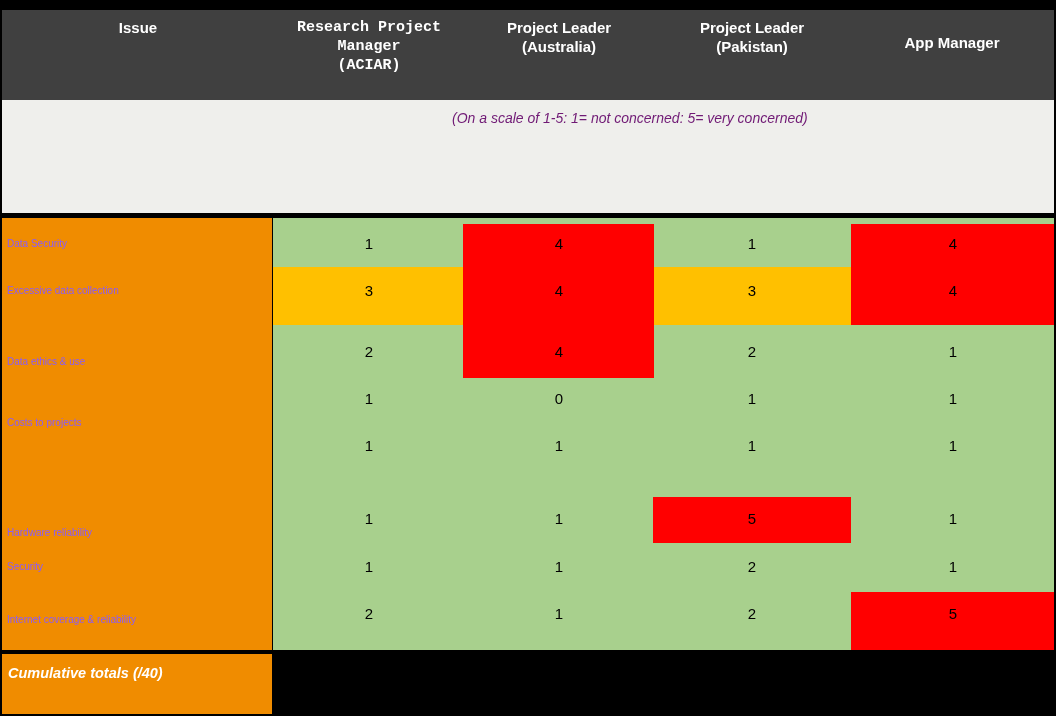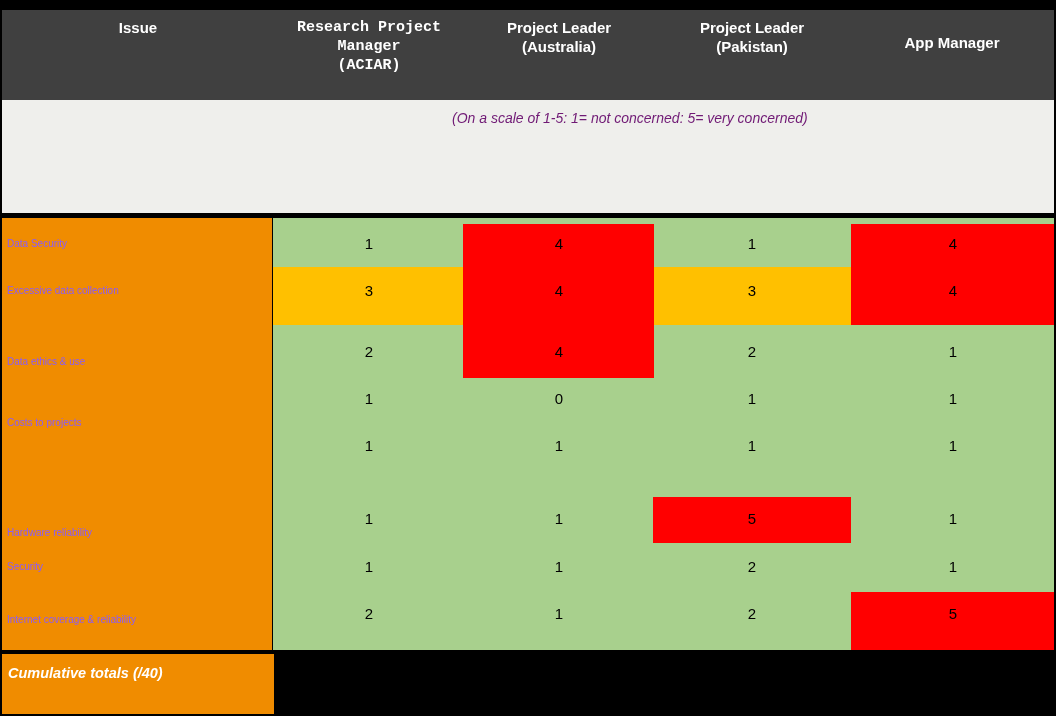--- a/index.html
+++ b/index.html
@@ -27,21 +27,21 @@
   .rowlabel{position:absolute;left:5px;color:#8b5cf6;font-size:10px;line-height:19px;}
 
   
   .cell-amber{position:absolute;background:#FFC000;}
   .cell-red{position:absolute;background:#FF0000;}
 
   .val{position:absolute;color:#000;font-size:15px;text-align:center;width:60px;}
 
   
   .totals{position:absolute;left:2px;top:654px;width:1052px;height:60px;background:#000;}
-  .totals-label{position:absolute;left:0;top:0;width:270px;height:60px;background:#F08C00;padding-left:20px;}
+  .totals-label{position:absolute;left:0;top:0;width:270px;height:60px;background:#F08C00;}
   .totals-text{position:absolute;left:6px;top:11px;color:#fff;font-weight:bold;font-style:italic;
                font-size:14.5px;}
   .totals-cell{position:absolute;top:0;height:60px;background:#000;}
 </style>
 </head>
 <body>
 
 <div class="table">
 
   <div class="hdr">

